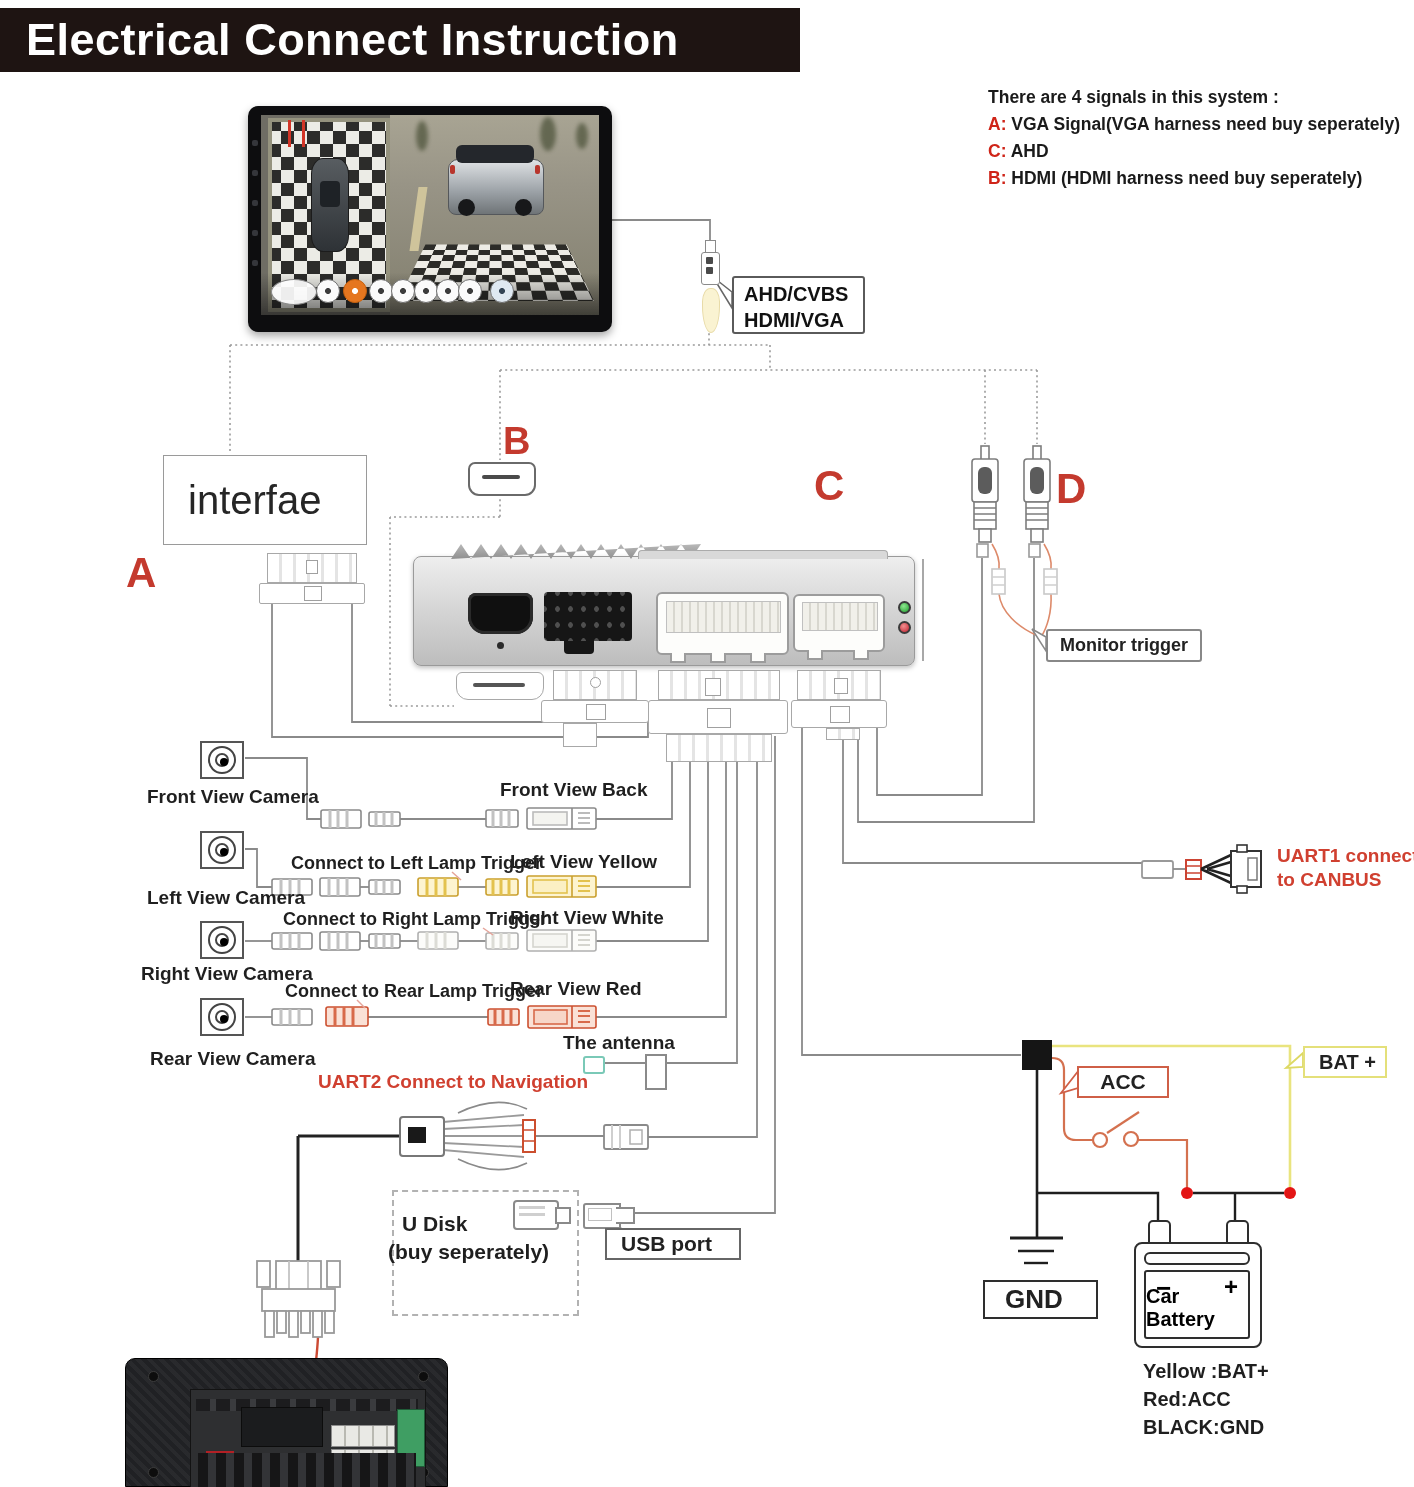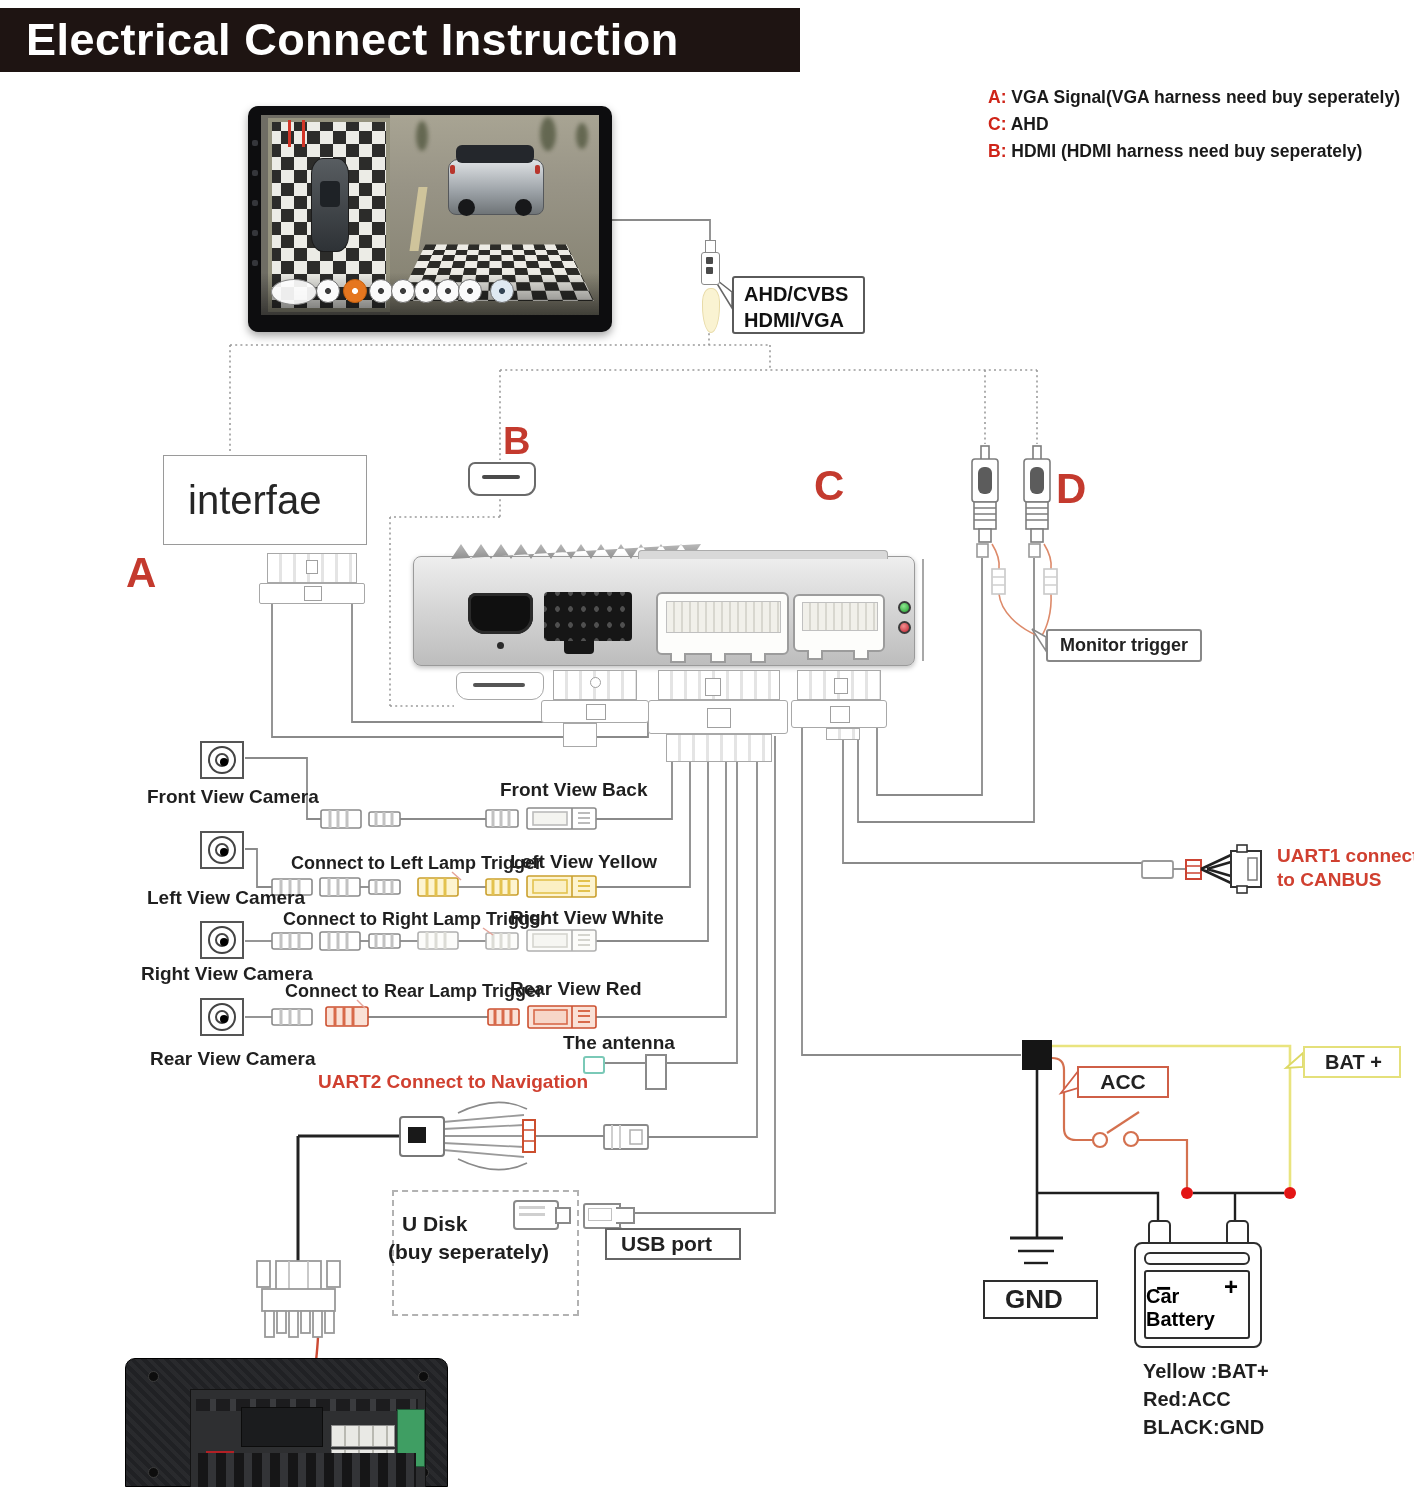--- a/index.html
+++ b/index.html
@@ -344,20 +344,21 @@
       <rect x="313" y="1311" width="9" height="26"></rect>
         <rect x="325" y="1311" width="9" height="22"></rect>
     </g>
   </svg>
 
   <div class="abs titlebar">
     <span>Electrical Connect Instruction</span>
   </div>
 
   <div class="abs remark">
+    <div>There are 4 signals in this system :</div>
     <div><span class="k">A:</span><span> VGA Signal(VGA harness need buy seperately)</span></div>
     <div><span class="k">C:</span><span> AHD</span></div>
     <div><span class="k">B:</span><span> HDMI (HDMI harness need buy seperately)</span></div>
   </div>
 
   <div class="abs hu">
     <div class="hbtn" style="top:34px"></div>
     <div class="hbtn" style="top:64px"></div>
     <div class="hbtn" style="top:94px"></div>
     <div class="hbtn" style="top:124px"></div>
@@ -536,21 +537,21 @@
       <i></i>
     </div>
   <div class="abs usbtip"></div>
   <div class="cbox" style="left:605px;top:1228px;width:136px;height:32px;border:2px solid #666;font-size:21px;padding-left:14px">
     <span>USB port</span>
   </div>
 
   <div class="cbox" style="left:1077px;top:1066px;width:92px;height:32px;border:2px solid #cf5f47;justify-content:center;font-size:21px">
     <span>ACC</span>
   </div>
-  <div class="cbox" style="left:1303px;top:1046px;width:98px;height:32px;border:2px solid #e4e07a;font-size:20px;padding-left:20px">
+  <div class="cbox" style="left:1303px;top:1046px;width:84px;height:32px;border:2px solid #e4e07a;font-size:20px;padding-left:14px">
     <span>BAT +</span>
   </div>
   <div class="cbox" style="left:983px;top:1280px;width:115px;height:39px;border:2px solid #2e2e2e;font-size:26px;padding-left:20px">
     <span>GND</span>
   </div>
 
   <div class="term" style="left:1148px;top:1220px"></div>
   <div class="term" style="left:1226px;top:1220px"></div>
   <div class="abs batt">
     <div class="slot"></div>

